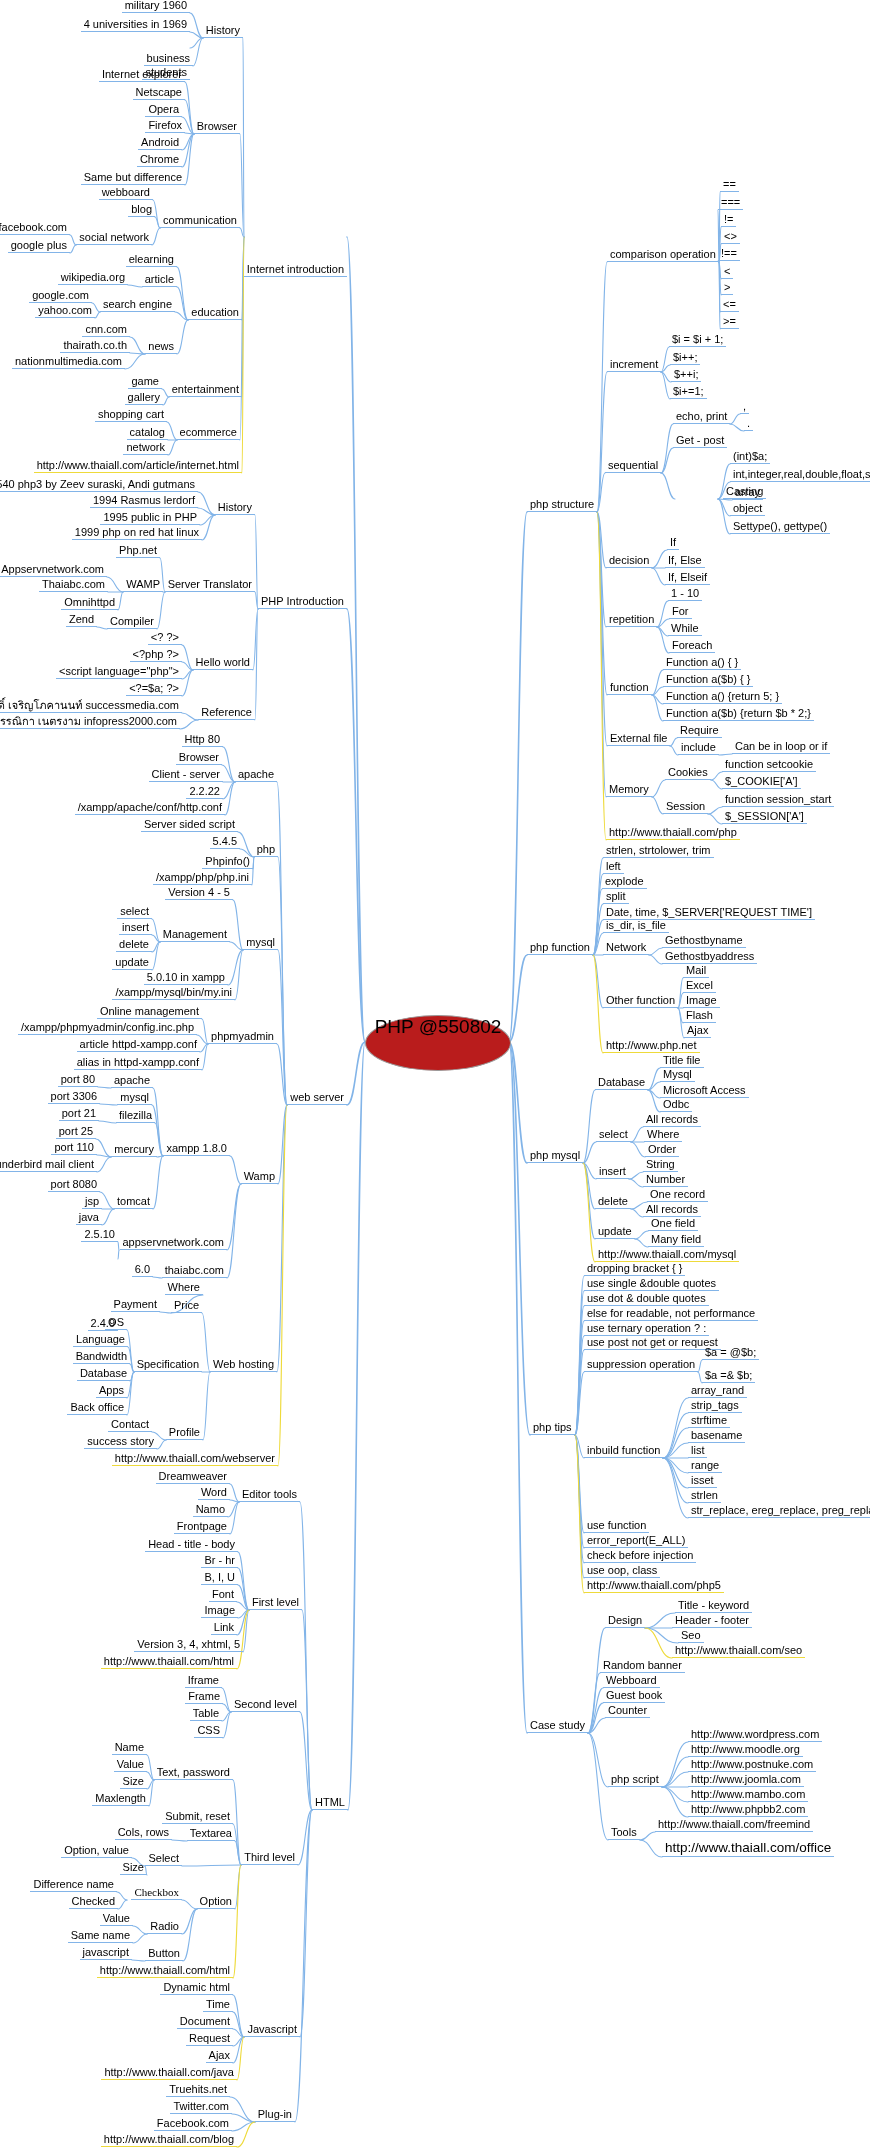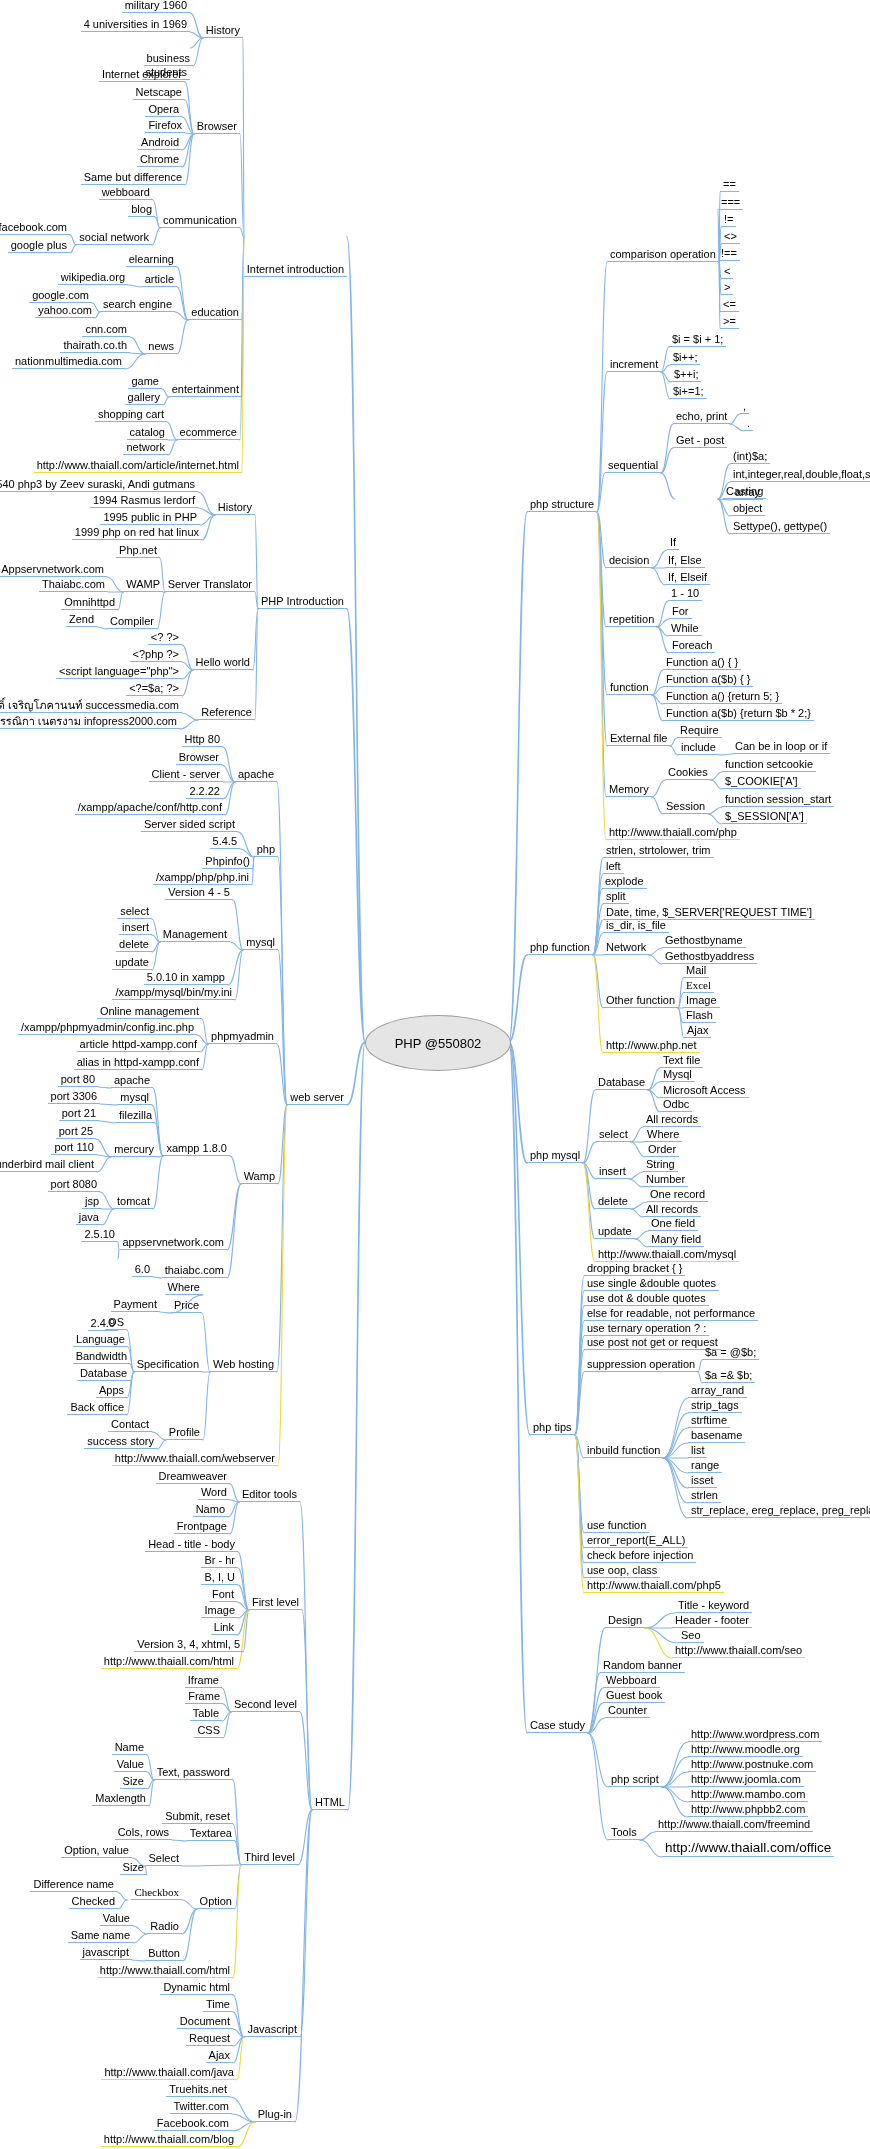--- a/index.html
+++ b/index.html
@@ -23,23 +23,23 @@
     border-bottom:1px solid var(--edge-blue);
     text-align:center;
     box-sizing:border-box;
   }
   .node.yellow{border-bottom-color:var(--edge-yellow);}
   .node.big{font-size:13.5px;line-height:17px;height:18px;}
   #root-node{
     position:absolute;
     border:1.5px solid #9a9a9a;
     border-radius:50%;
-    background:#e5e5e5;
-    display:flex;align-items:center;justify-content:center;
-    font-size:13px;color:#000;
+    background:#b91c1c;
+    display:flex;justify-content:center;
+    font-size:19px;color:#000;
     z-index:5;
   }
 </style>
 </head>
 <body>
 
 <div id="map">
   <svg id="edges-layer" xmlns="http://www.w3.org/2000/svg">
       <path d="M365,1042 C356,1042 356,237 347,237" fill="none" stroke="#82b4e8" stroke-width="1.6" stroke-linecap="round"></path>
       <path d="M365,1042 C356,1042 356,609 347,609" fill="none" stroke="#82b4e8" stroke-width="1.6" stroke-linecap="round"></path>
@@ -593,27 +593,27 @@
       <div class="node" style="top: 859px; left: 603px;">left</div>
       <div class="node" style="top: 874px; left: 602px;">explode</div>
       <div class="node" style="top: 889px; left: 603px;">split</div>
       <div class="node" style="top: 905px; left: 603px;">Date, time, $_SERVER['REQUEST TIME']</div>
       <div class="node" style="top: 918px; left: 603px;">is_dir, is_file</div>
       <div class="node" style="top: 940px; left: 603px;">Network</div>
       <div class="node" style="top: 933px; left: 662px;">Gethostbyname</div>
       <div class="node" style="top: 949px; left: 662px;">Gethostbyaddress</div>
       <div class="node" style="top: 993px; left: 603px;">Other function</div>
       <div class="node" style="top: 963px; left: 683px;">Mail</div>
-      <div class="node" style="top: 978px; left: 683px; font-family: Liberation Serif, serif;">Excel</div>
+      <div class="node" style="top: 978px; left: 683px;">Excel</div>
       <div class="node" style="top: 993px; left: 683px;">Image</div>
       <div class="node" style="top: 1008px; left: 683px;">Flash</div>
       <div class="node" style="top: 1023px; left: 684px;">Ajax</div>
       <div class="node yellow" style="top: 1038px; left: 603px;">http://www.php.net</div>
       <div class="node" style="top: 1075px; left: 595px;">Database</div>
-      <div class="node" style="top: 1053px; left: 660px;">Text file</div>
+      <div class="node" style="top: 1053px; left: 660px;">Title file</div>
       <div class="node" style="top: 1067px; left: 660px;">Mysql</div>
       <div class="node" style="top: 1083px; left: 660px;">Microsoft Access</div>
       <div class="node" style="top: 1097px; left: 660px;">Odbc</div>
       <div class="node" style="top: 1127px; left: 596px;">select</div>
       <div class="node" style="top: 1112px; left: 643px;">All records</div>
       <div class="node" style="top: 1127px; left: 644px;">Where</div>
       <div class="node" style="top: 1142px; left: 645px;">Order</div>
       <div class="node" style="top: 1164px; left: 596px;">insert</div>
       <div class="node" style="top: 1157px; left: 643px;">String</div>
       <div class="node" style="top: 1172px; left: 643px;">Number</div>

